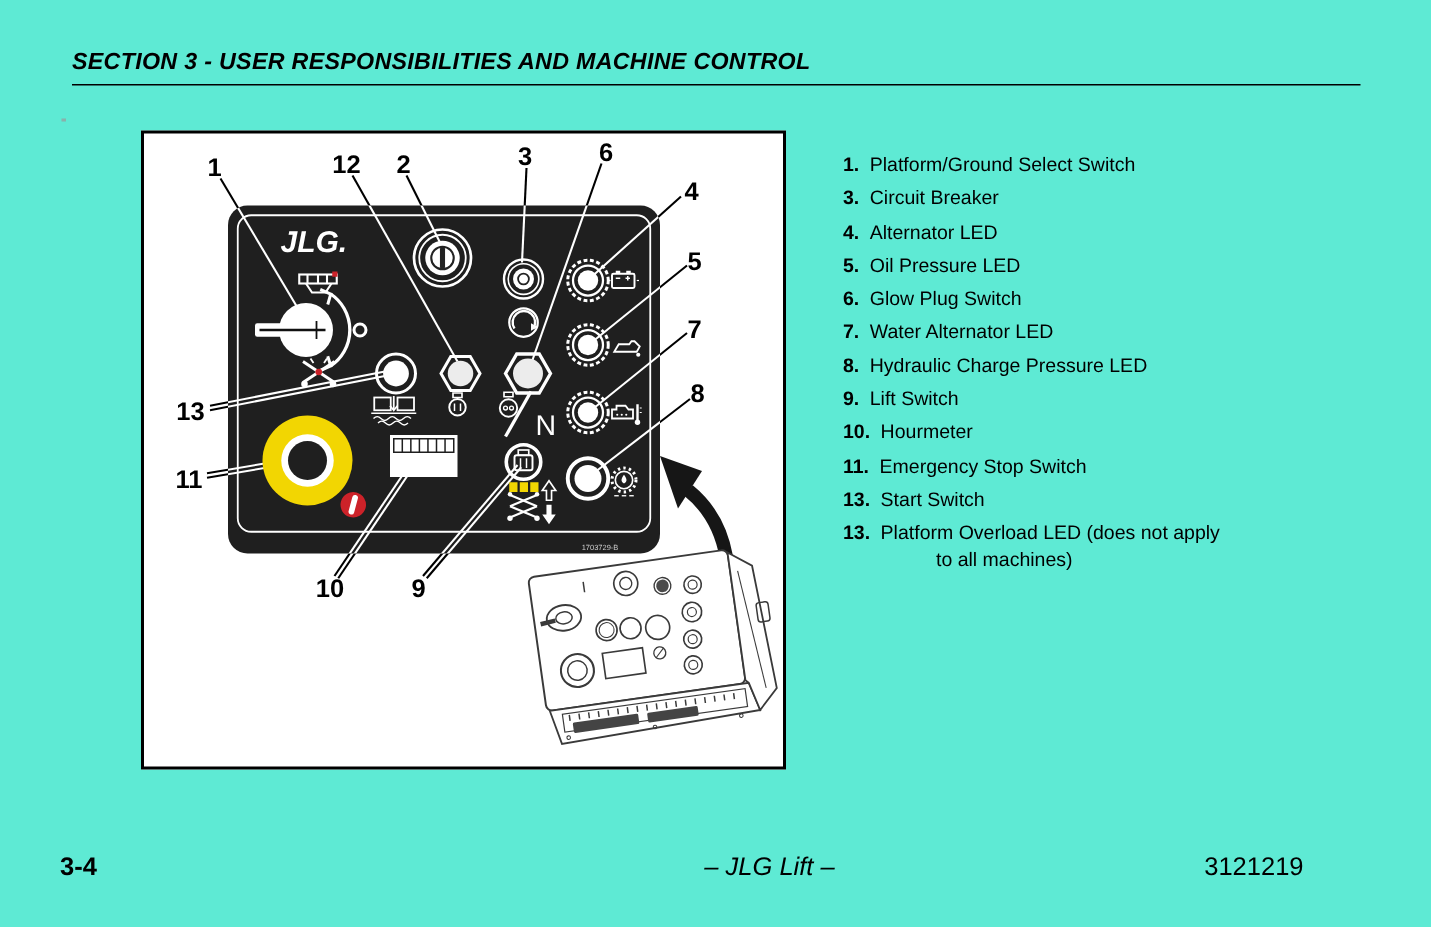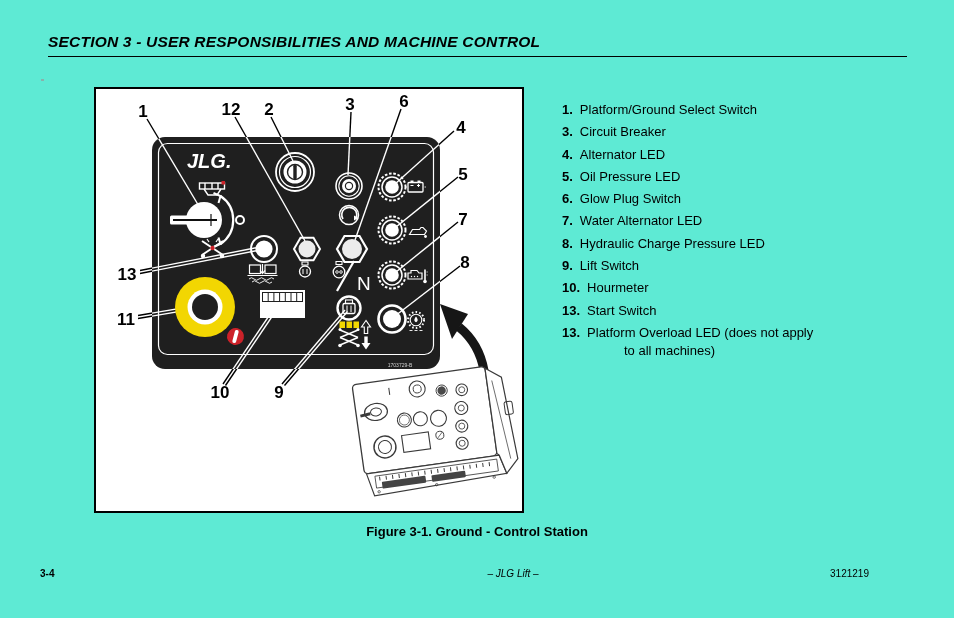--- a/index.html
+++ b/index.html
@@ -24,21 +24,21 @@
   .c-red{fill:var(--alert-red,#cc2229);}
   .legend{
     position:absolute;left:562px;top:103px;width:340px;margin:0;padding:0;list-style:none;
     font-size:13px;line-height:13.5px;
   }
   .legend-item{margin-bottom:8.8px;}
   .lnum{font-weight:bold;margin-right:7px;}
   .ltxt2{margin-left:62px;margin-top:4.5px;}
   .ltxt2:empty{display:none;}
   .caption{position:absolute;left:0;right:0;top:524px;text-align:center;font-size:13px;font-weight:bold;}
-  .footer{position:absolute;left:0;right:0;top:568px;height:20px;font-size:10px;}
+  .footer{position:absolute;left:0;right:0;top:568px;height:20px;font-size:17px;}
   .pageno{position:absolute;left:40px;font-weight:bold;}
   .fcenter{position:absolute;left:453px;width:120px;text-align:center;font-style:italic;}
   .docno{position:absolute;right:85px;}
 </style>
 </head>
 <body>
 
 <div class="page">
 
   <div class="header-title">SECTION 3 - USER RESPONSIBILITIES AND MACHINE CONTROL</div>
@@ -384,30 +384,33 @@
     </li>
       <li class="legend-item">
       <span class="lnum">9.</span><span class="ltxt">Lift Switch</span>
       
     </li>
       <li class="legend-item">
       <span class="lnum">10.</span><span class="ltxt">Hourmeter</span>
       
     </li>
       <li class="legend-item">
+      <span class="lnum">11.</span><span class="ltxt">Emergency Stop Switch</span>
+      
+    </li>
+      <li class="legend-item">
       <span class="lnum">13.</span><span class="ltxt">Start Switch</span>
       
     </li>
       <li class="legend-item">
       <span class="lnum">13.</span><span class="ltxt">Platform Overload LED (does not apply</span>
       <div class="ltxt2">to all machines)</div>
     </li>
   </ol>
 
-  <div class="caption">Figure 3-1. Ground - Control Station</div>
 
   <div class="footer">
     <span class="pageno">3-4</span>
     <span class="fcenter">– JLG Lift –</span>
     <span class="docno">3121219</span>
   </div>
 
 </div>
 
 </body></html>

